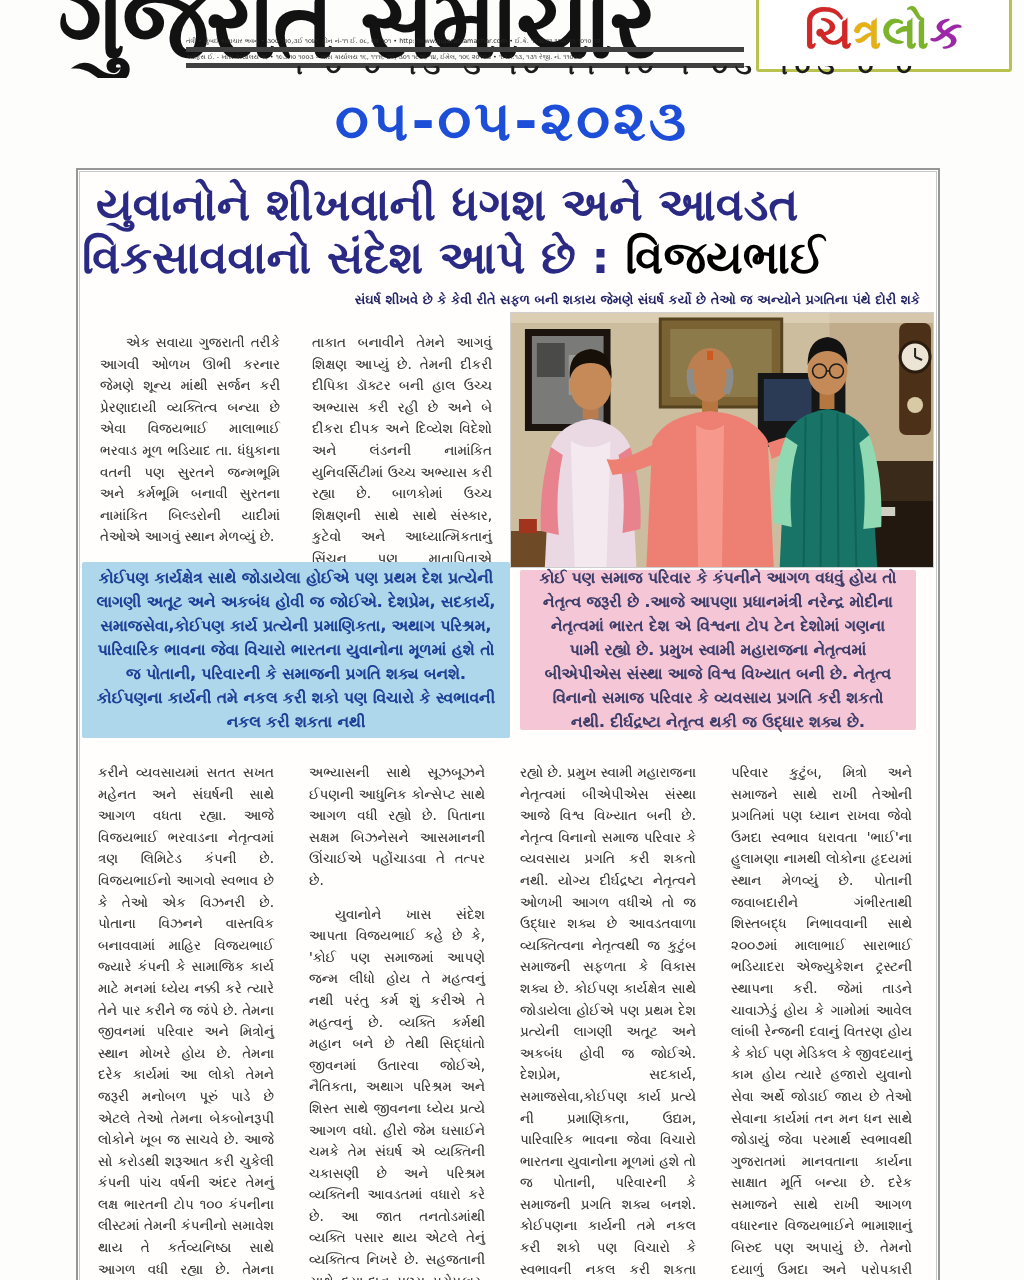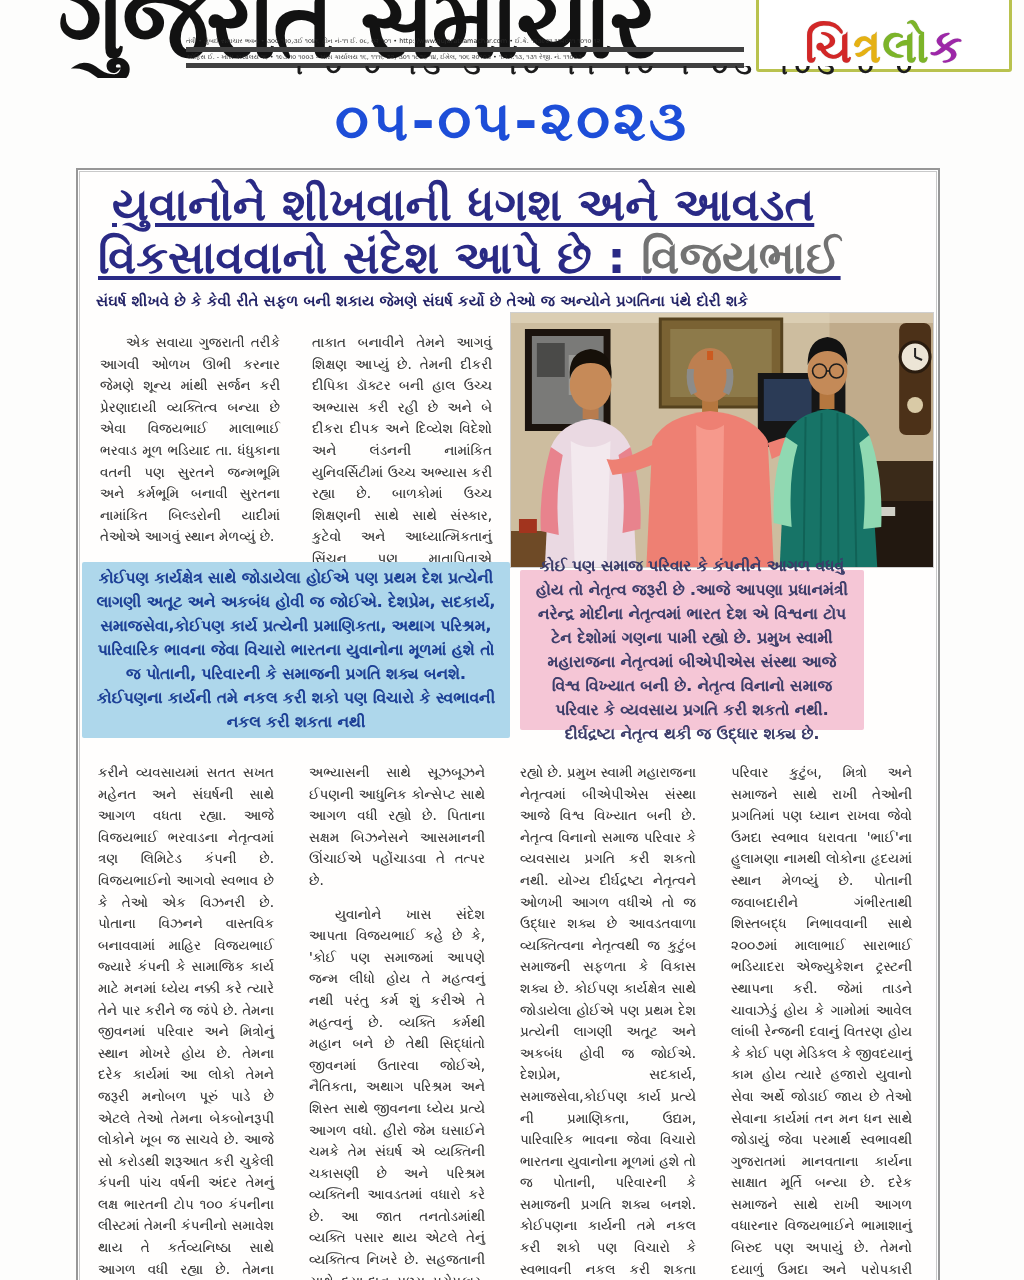--- a/index.html
+++ b/index.html
@@ -18,41 +18,41 @@
   .fineprint{position:absolute;left:186px;top:36px;width:558px;}
   .fineprint .fp-line{
     font-size:6.5px;line-height:11px;color:#2a2a2a;white-space:nowrap;overflow:hidden;
     border-bottom:5px solid #404040;width:100%;
   }
   .chitralok-box{
     position:absolute;left:756px;top:-8px;width:250px;height:74px;
     background:#ffffff;border:3px solid #b9c24e;border-radius:3px;
     display:flex;align-items:flex-end;justify-content:center;overflow:hidden;
   }
-  .chitralok-word{font-size:46px;font-weight:900;line-height:1;letter-spacing:1px;
+  .chitralok-word{font-size:46px;font-weight:900;line-height:1;margin-bottom:14px;letter-spacing:1px;
     text-shadow:0 0 1px rgba(0,0,0,.25);}
   .cutoff-strip{position:absolute;left:290px;top:66px;width:726px;height:20px;overflow:hidden;}
   .cutoff-strip span{display:block;margin-top:-16px;font-size:26px;font-weight:800;color:#1c1c1c;letter-spacing:7px;white-space:nowrap;}
   
   .date-line{
     position:absolute;left:0;top:88px;width:100%;text-align:center;
     font-size:56px;font-weight:800;letter-spacing:3px;color:#1d4ed8;
   }
   
   .article-frame{
     position:absolute;left:76px;top:168px;width:860px;height:1120px;
     border:2px solid #979797;box-shadow:inset 0 0 0 1px #ffffff, inset 0 0 0 2px #c9c9c9;
     background:#fffefd;
   }
-  .headline{position:absolute;left:20px;top:8px;width:816px;line-height:1.18;font-weight:800;text-decoration:underline;}
+  .headline{position:absolute;left:4px;top:8px;width:816px;line-height:1.18;font-weight:800;}
   .headline .hl1{display:block;font-size:45px;padding-left:14px;}
   .headline .hl2{display:block;font-size:45px;}
   .subheadline{
     position:absolute;left:18px;top:122px;width:824px;
-    font-size:15px;font-weight:700;color:#232366;white-space:nowrap;overflow:hidden;
+    font-size:13px;font-weight:700;color:#232366;white-space:nowrap;overflow:hidden;text-align:right;
   }
   
   .newscol{
     position:absolute;overflow:hidden;text-align:justify;
     font-size:13.5px;line-height:1.6;color:#3b3b3b;
     text-shadow:0 0 .5px rgba(60,60,60,.55);
   }
   .newscol p{margin:12px;text-indent:26px;}
   .newscol p.cont{text-indent:0;}
   .upper-col1{left:10px;top:150px;width:204px;height:242px;}
@@ -63,21 +63,21 @@
     border:1px solid #cfcfcf;background:#c9b998;overflow:hidden;
   }
   .photo-wrap svg{display:block;width:100%;height:100%;}
   
   .hbox{
     position:absolute;display:flex;align-items:center;justify-content:flex-end;
     font-weight:700;text-align:center;border-radius:2px;
   }
   .hbox .hbox-text{font-size:15.5px;line-height:1.55;padding:8px 14px;text-shadow:0 0 .5px rgba(20,40,120,.4);}
   .hbox-blue{left:4px;top:392px;width:428px;height:176px;}
-  .hbox-pink{left:442px;top:400px;width:344px;height:160px;}
+  .hbox-pink{left:442px;top:400px;width:396px;height:160px;}
   
   .bot-col{top:580px;height:534px;}
   .bot-col1{left:8px;width:200px;}
   .bot-col2{left:219px;width:200px;}
   .bot-col3{left:430px;width:200px;}
   .bot-col4{left:641px;width:205px;}
 </style>
 </head>
 <body>
 
@@ -99,21 +99,21 @@
 <div class="cutoff-strip">
   <span>૧ ૦ ૦ ૧૩ ૩ ૧૦ ૧૧ ૧૦ ૧ ૦૩ ૧૦૩ ૦ ૦</span>
 </div>
 
 <div class="date-line">૦૫-૦૫-૨૦૨૩</div>
 
 <div class="article-frame">
 
   <div class="headline" style="color: rgb(42, 42, 133);">
     <span class="hl1">યુવાનોને શીખવાની ધગશ અને આવડત</span>
-    <span class="hl2"><span>વિકસાવવાનો સંદેશ આપે છે : </span><span style="color: #737373; text-align: center;">વિજયભાઈ</span></span>
+    <span class="hl2"><span>વિકસાવવાનો સંદેશ આપે છે : </span><span style="color: #000000; text-align: center;">વિજયભાઈ</span></span>
   </div>
 
   <div class="subheadline">સંઘર્ષ શીખવે છે કે કેવી રીતે સફળ બની શકાય જેમણે સંઘર્ષ કર્યો છે તેઓ જ અન્યોને પ્રગતિના પંથે દોરી શકે</div>
 
   <div class="newscol upper-col1">
     <p>એક સવાયા ગુજરાતી તરીકે આગવી ઓળખ ઊભી કરનાર જેમણે શૂન્ય માંથી સર્જન કરી પ્રેરણાદાયી વ્યક્તિત્વ બન્યા છે એવા વિજયભાઈ માલાભાઈ ભરવાડ મૂળ ભડિયાદ તા. ધંધુકાના વતની પણ સુરતને જન્મભૂમિ અને કર્મભૂમિ બનાવી સુરતના નામાંકિત બિલ્ડરોની યાદીમાં તેઓએ આગવું સ્થાન મેળવ્યું છે.</p>
     <p>નાની એવી ડેરીથી શરૂઆત</p>
   </div>
   <div class="newscol upper-col2">
     <p class="cont">તાકાત બનાવીને તેમને આગવું શિક્ષણ આપ્યું છે. તેમની દીકરી દીપિકા ડૉક્ટર બની હાલ ઉચ્ચ અભ્યાસ કરી રહી છે અને બે દીકરા દીપક અને દિવ્યેશ વિદેશો અને લંડનની નામાંકિત યુનિવર્સિટીમાં ઉચ્ચ અભ્યાસ કરી રહ્યા છે. બાળકોમાં ઉચ્ચ શિક્ષણની સાથે સાથે સંસ્કાર, કુટેવો અને આધ્યાત્મિકતાનું સિંચન પણ માતાપિતાએ નજરઅંદાજ કર્યું છે. તેમનો મોટો દીકરો દીપક ભડિયાદરા પિતાના વ્યવસાયમાં</p>

